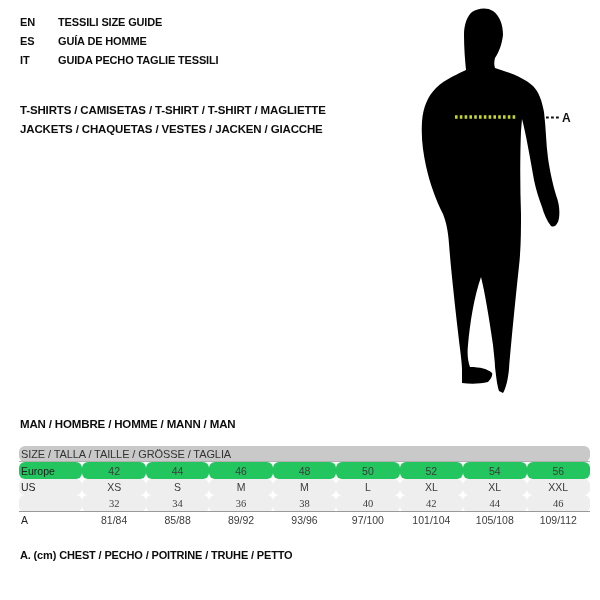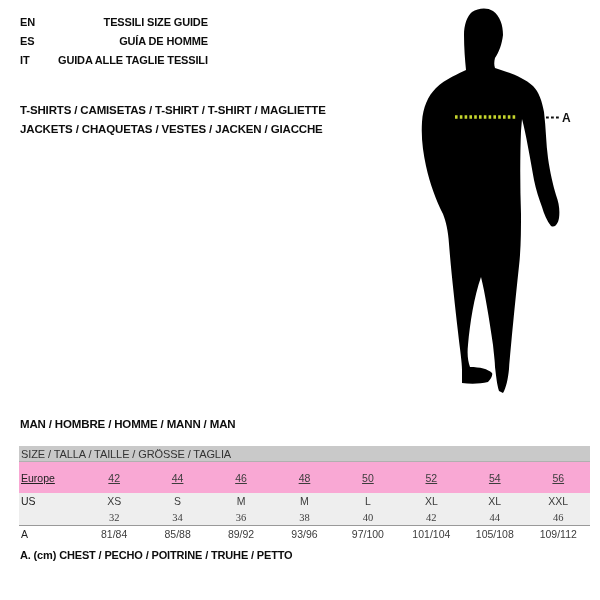--- a/index.html
+++ b/index.html
@@ -2,43 +2,43 @@
 <html><head>
 <meta charset="utf-8">
 <style>
   html,body{margin:0;padding:0;background:#fff;}
   .canvas{
     position:relative;width:600px;height:600px;background:#ffffff;overflow:hidden;
     font-family:"Liberation Sans",sans-serif;color:#0d0d0d;
   }
   
   .lang-list{position:absolute;left:20px;top:13px;}
-  .lang-row{display:flex;height:19px;line-height:19px;justify-content:space-between;}
+  .lang-row{display:flex;height:19px;line-height:19px;}
   .lang-code{width:38px;font-size:11px;font-weight:bold;letter-spacing:-0.15px;}
   .lang-label{font-size:11px;font-weight:bold;letter-spacing:-0.15px;white-space:nowrap;}
   
   .category-block{position:absolute;left:20px;top:101px;}
   .category-line{font-size:11.5px;font-weight:bold;letter-spacing:-0.15px;line-height:19px;white-space:nowrap;}
   
   .figure-svg{position:absolute;left:403px;top:0px;width:197px;height:400px;}
   .measure-label{font-family:"Liberation Sans",sans-serif;font-size:12px;font-weight:600;fill:#111;}
   
   .section-title{position:absolute;left:20px;top:418px;font-size:11.5px;font-weight:bold;letter-spacing:-0.15px;white-space:nowrap;}
   
   .size-table{position:absolute;left:19px;top:446px;width:571px;border-collapse:collapse;table-layout:fixed;}
   .size-table th, .size-table td{
     padding:0;font-weight:normal;font-size:10.5px;color:#3c3c3c;
-    text-align:center;vertical-align:middle;white-space:nowrap;
+    text-align:center;vertical-align:middle;white-space:nowrap;border-radius:6px;
   }
   .size-table thead th{
     background:#c9c9c9;border-bottom:1px solid #b0b0b0;height:15px;
     text-align:left;padding-left:2px;color:#333;letter-spacing:-0.1px;font-size:11px;
   }
   .size-table td.row-label{text-align:left;padding-left:2px;color:#222;width:64px;}
-  .size-table tbody tr:nth-child(1) td{height:31px;background:#f9a8d4;text-decoration:underline;}
+  .size-table tbody tr:nth-child(1) td{height:17px;background:#22c55e;}
   .size-table tbody tr:nth-child(2) td{height:16px;background:#eeeeee;}
   .size-table tbody tr:nth-child(3) td{height:16px;background:#eeeeee;font-family:Liberation Serif, serif;}
   .size-table tbody tr:nth-child(4) td{height:16px;background:#ffffff;border-top:1px solid #999;}
   
   .footnote{position:absolute;left:20px;top:549px;font-size:11px;font-weight:bold;letter-spacing:-0.15px;white-space:nowrap;}
 </style>
 </head>
 <body>
 
 <div class="canvas">
@@ -47,21 +47,21 @@
     <div class="lang-row">
       <span class="lang-code">EN</span>
       <span class="lang-label">TESSILI SIZE GUIDE</span>
     </div>
     <div class="lang-row">
       <span class="lang-code">ES</span>
       <span class="lang-label">GUÍA DE HOMME</span>
     </div>
     <div class="lang-row">
       <span class="lang-code">IT</span>
-      <span class="lang-label">GUIDA ALLE TAGLIE TESSILI</span>
+      <span class="lang-label">GUIDA PECHO TAGLIE TESSILI</span>
     </div>
   </div>
 
   <div class="category-block">
     <div class="category-line">T-SHIRTS / CAMISETAS / T-SHIRT / T-SHIRT / MAGLIETTE</div>
     <div class="category-line">JACKETS / CHAQUETAS / VESTES / JACKEN / GIACCHE</div>
   </div>
 
   <svg class="figure-svg" viewBox="403 0 197 400">
     <path d="M466,70

